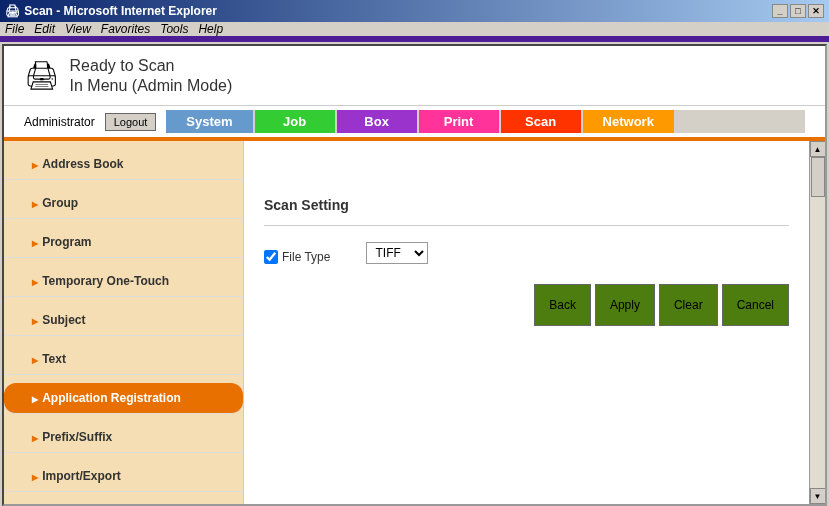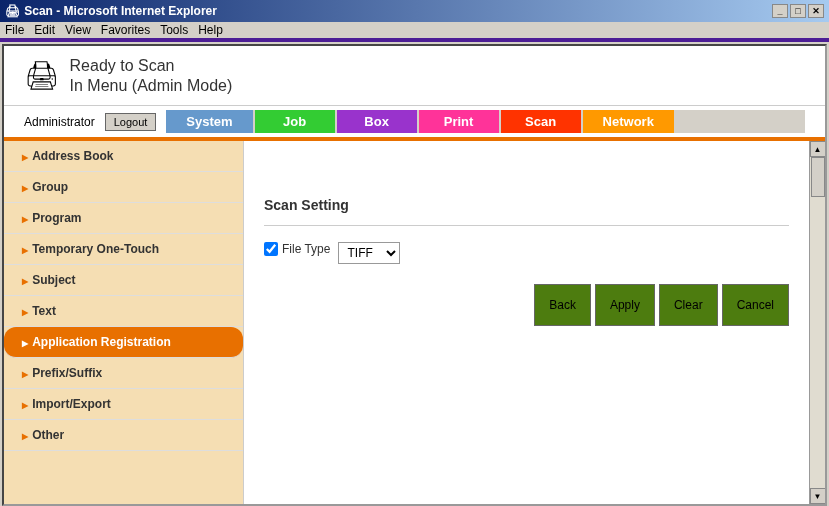--- a/index.html
+++ b/index.html
@@ -21,26 +21,27 @@
     .titlebar-buttons { display: flex; gap: 2px; }
     .titlebar-btn {
       width: 16px; height: 14px; background: #d4d0c8;
       border: 1px solid #888; display: flex; align-items: center; justify-content: center;
       font-size: 9px; cursor: pointer; color: #000;
     }
 
     
     .menubar {
       background: #d4d0c8;
-      border-bottom: 4px solid #4c1d95;
+      border-bottom: 6px solid #4c1d95;
       padding: 2px 5px;
       display: flex;
       gap: 10px;
       height: 20px;
       align-items: center;
+      font-style: italic;
     }
     .menubar-item { font-size: 12px; cursor: pointer; }
 
     
     .browser-area {
       background: white;
       margin: 2px;
       border: 2px inset #999;
       height: calc(506px - 44px);
       display: flex;
@@ -113,28 +114,29 @@
     
     .sidebar {
       width: 240px;
       background: #f5deb3;
       border-right: 1px solid #ccc;
       display: flex;
       flex-direction: column;
       overflow-y: auto;
     }
     .sidebar-item {
-      padding: 8px 12px 8px 18px;
+      padding: 8px 12px 8px 28px;
       font-size: 12px;
       font-weight: bold;
       color: #333;
       cursor: pointer;
       border-bottom: 1px solid #ddd;
       position: relative;
       background: #f5deb3;
+      margin-top: 8px;
     }
     .sidebar-item.active { background: #e87000; color: white; border-radius: 12px; }
     .sidebar-item::before {
       content: '▶';
       font-size: 8px;
       margin-right: 4px;
       color: #e87000;
     }
     .sidebar-item.active::before { color: white; }
 
@@ -150,22 +152,22 @@
       font-weight: bold;
       color: #333;
       margin-bottom: 12px;
       margin-top: 40px;
     }
     .divider { border: none; border-top: 1px solid #ccc; margin-bottom: 16px; }
 
     
     .form-row {
       display: flex;
-      align-items: flex-start;
-      gap: 8px;
+      align-items: flex-end;
+      gap: 36px;
       margin-bottom: 20px;
     }
     .checkbox-label {
       display: flex;
       align-items: center;
       gap: 4px;
       font-size: 12px;
       color: #333;
     }
     .checkbox-label input[type=checkbox] { width: 14px; height: 14px; }

